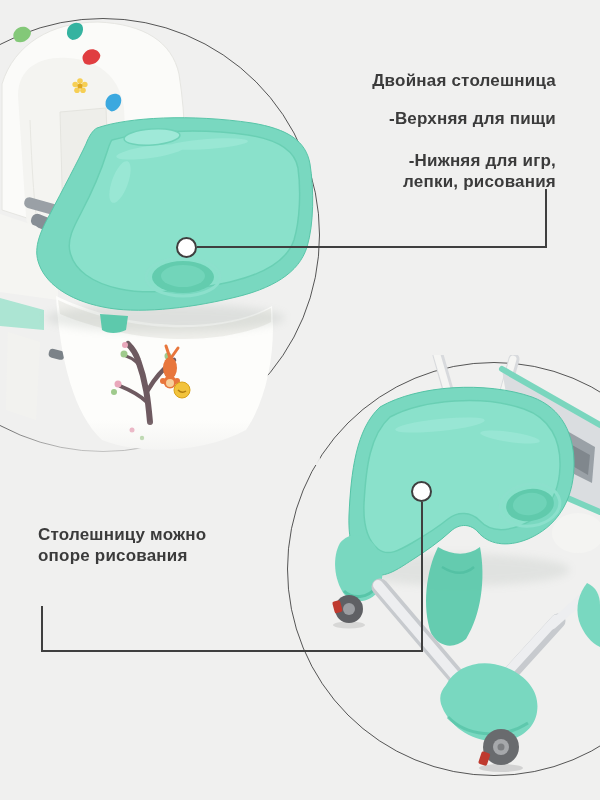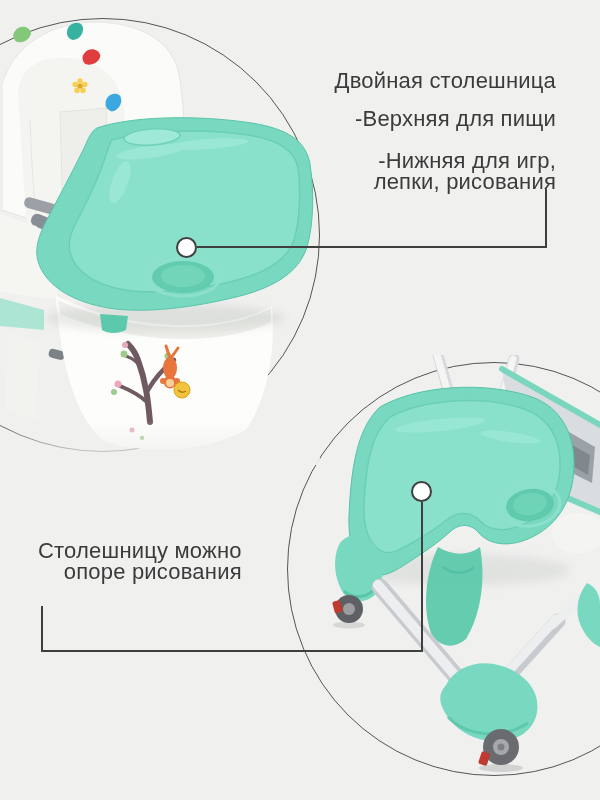--- a/index.html
+++ b/index.html
@@ -11,25 +11,25 @@
   body{background:#ffffff;font-family:"Liberation Sans",sans-serif;}
   #canvas{position:relative;width:600px;height:800px;background:var(--bg);overflow:hidden;}
   .deco-circle{position:absolute;border:1.5px solid rgba(58,58,58,.85);border-radius:50%;}
   #circleA{left:-114px;top:18px;width:432px;height:432px;}
   #circleB{left:287px;top:362px;width:412px;height:412px;}
   .photo{position:absolute;}
   #photoA{left:0;top:0;}
   #photoB{left:290px;top:355px;}
   .line{position:absolute;background:var(--ink);}
   .dot{position:absolute;width:17px;height:17px;border:2.5px solid var(--ink);border-radius:50%;background:#ffffff;}
-  .txt{position:absolute;color:var(--text);font-size:22px;font-weight:400;letter-spacing:.2px;line-height:21px;white-space:nowrap;}
+  .txt{position:absolute;color:var(--text);font-size:17px;font-weight:700;letter-spacing:.2px;line-height:21px;white-space:nowrap;}
   #top-callout-text{right:44px;top:70px;text-align:right;}
   #top-callout-text .title{margin-bottom:17px;}
   #top-callout-text .bullet1{margin-bottom:21px;}
-  #bottom-callout-text{left:38px;top:540px;text-align:right;}
+  #bottom-callout-text{left:38px;top:524px;text-align:left;}
   
   .f-mint{fill:var(--mint);} .f-mint-light{fill:var(--mint-light);}
   .f-mint-hi{fill:var(--mint-hi);} .f-mint-deep{fill:var(--mint-deep);}
 </style>
 </head>
 <body>
 
 <div id="canvas">
 
   <div id="circleA" class="deco-circle"></div>

